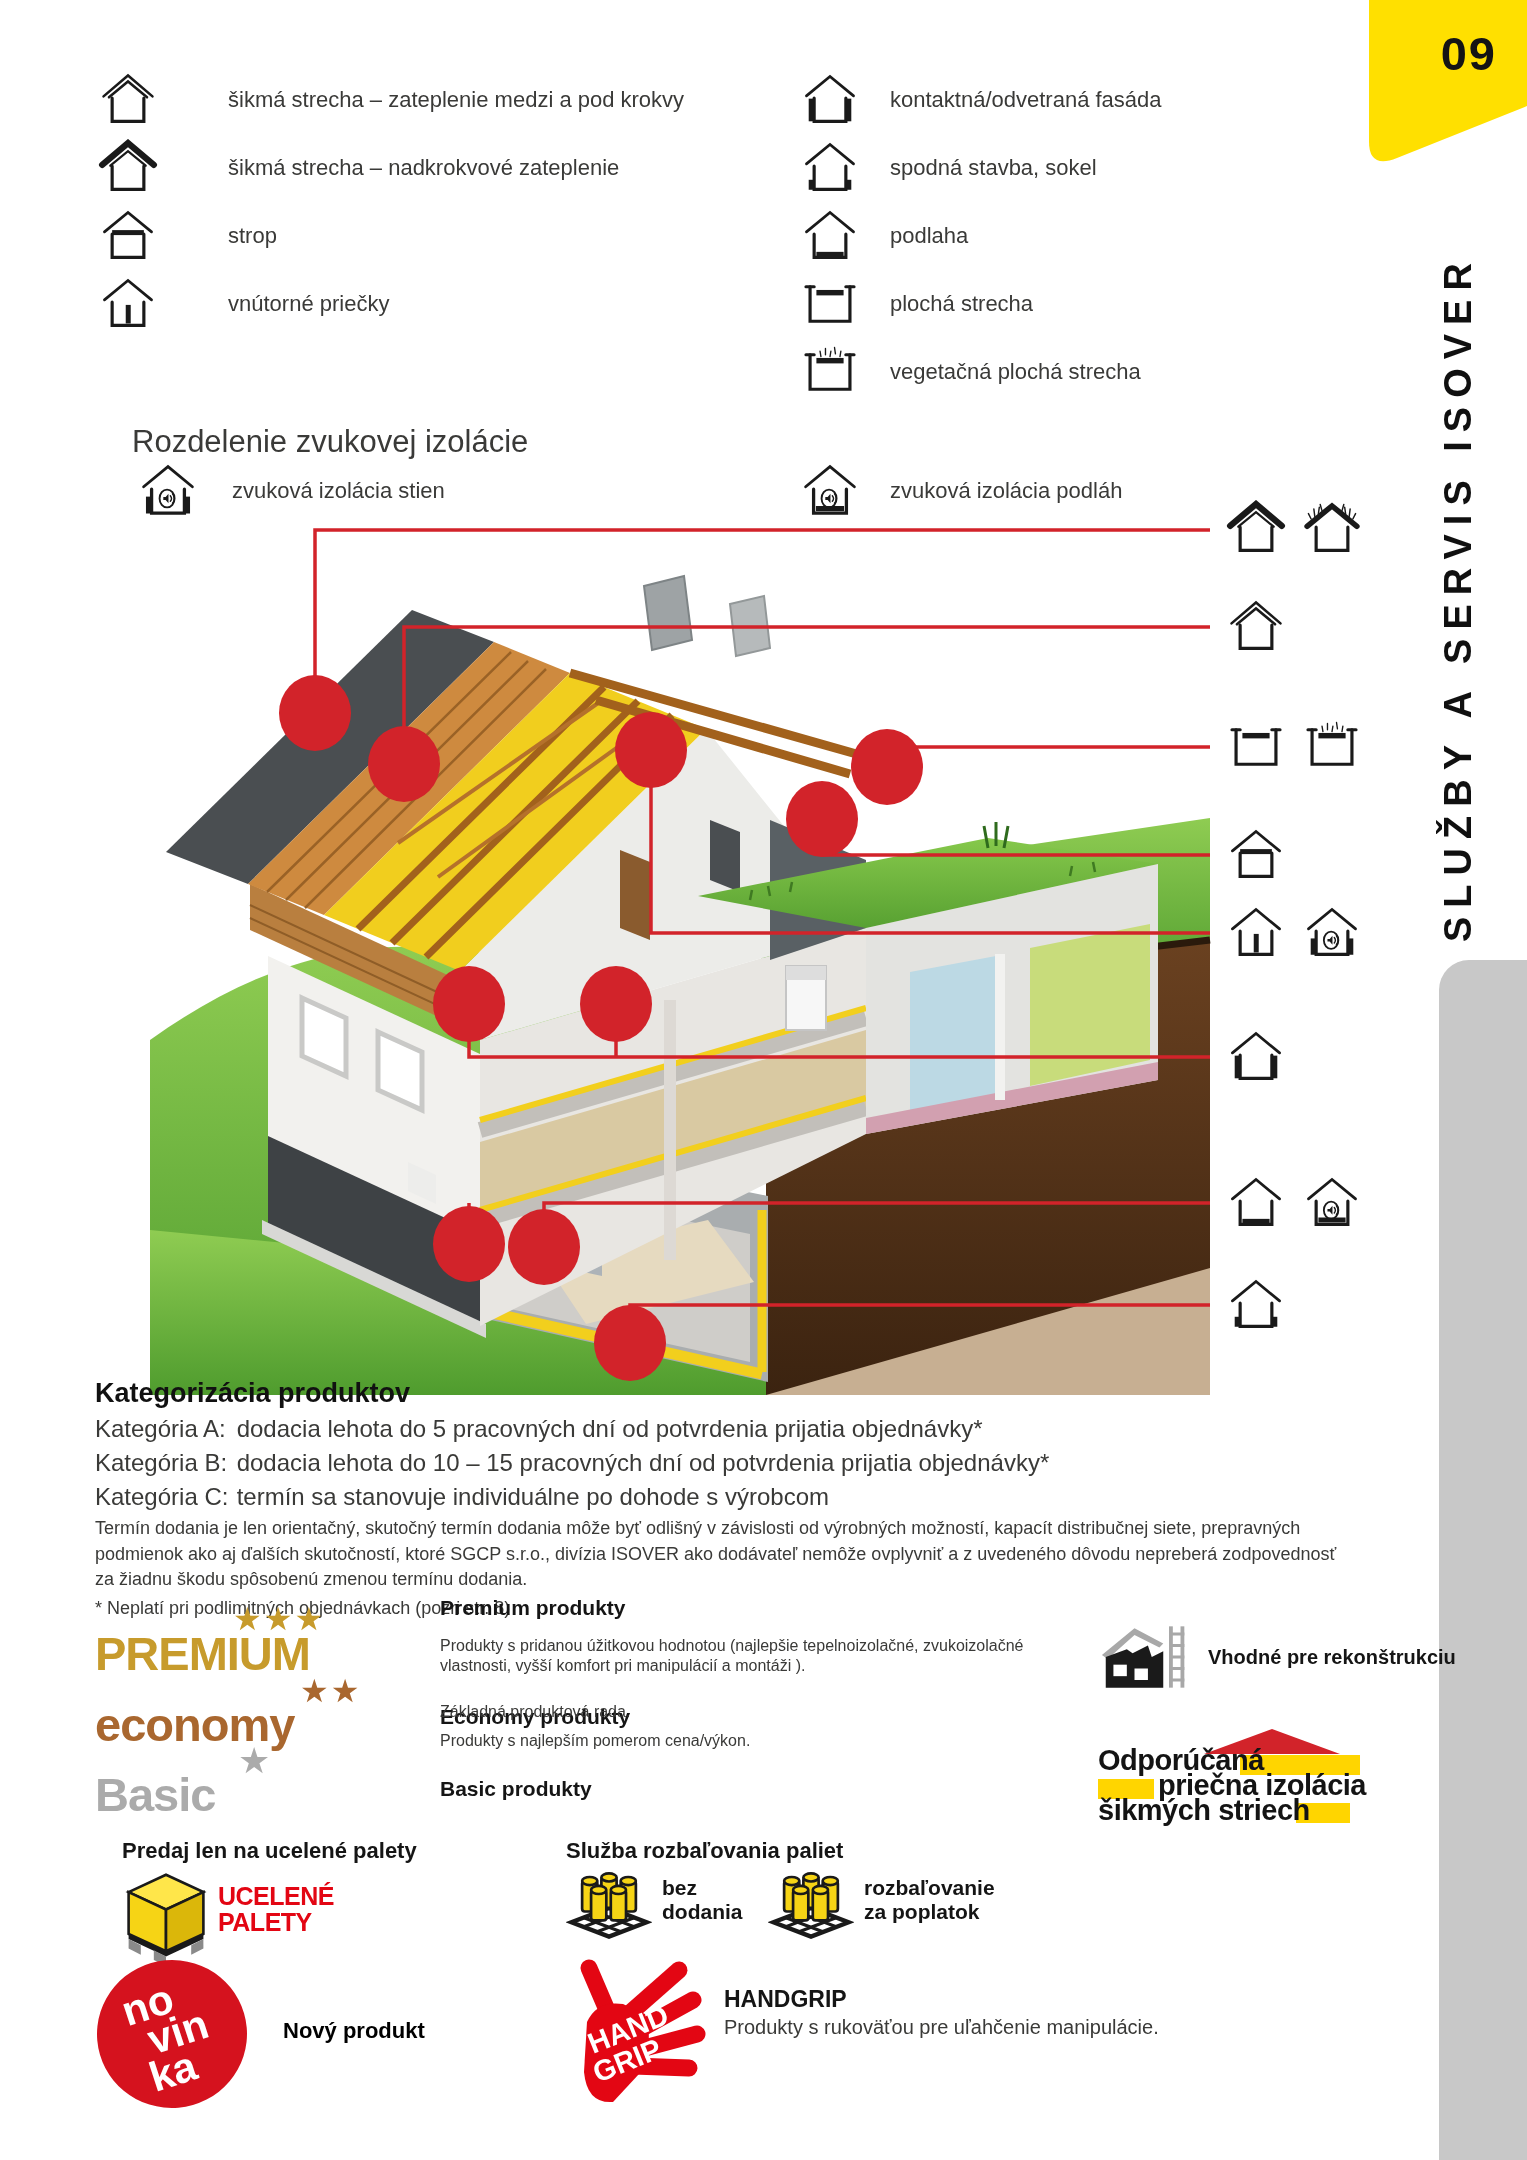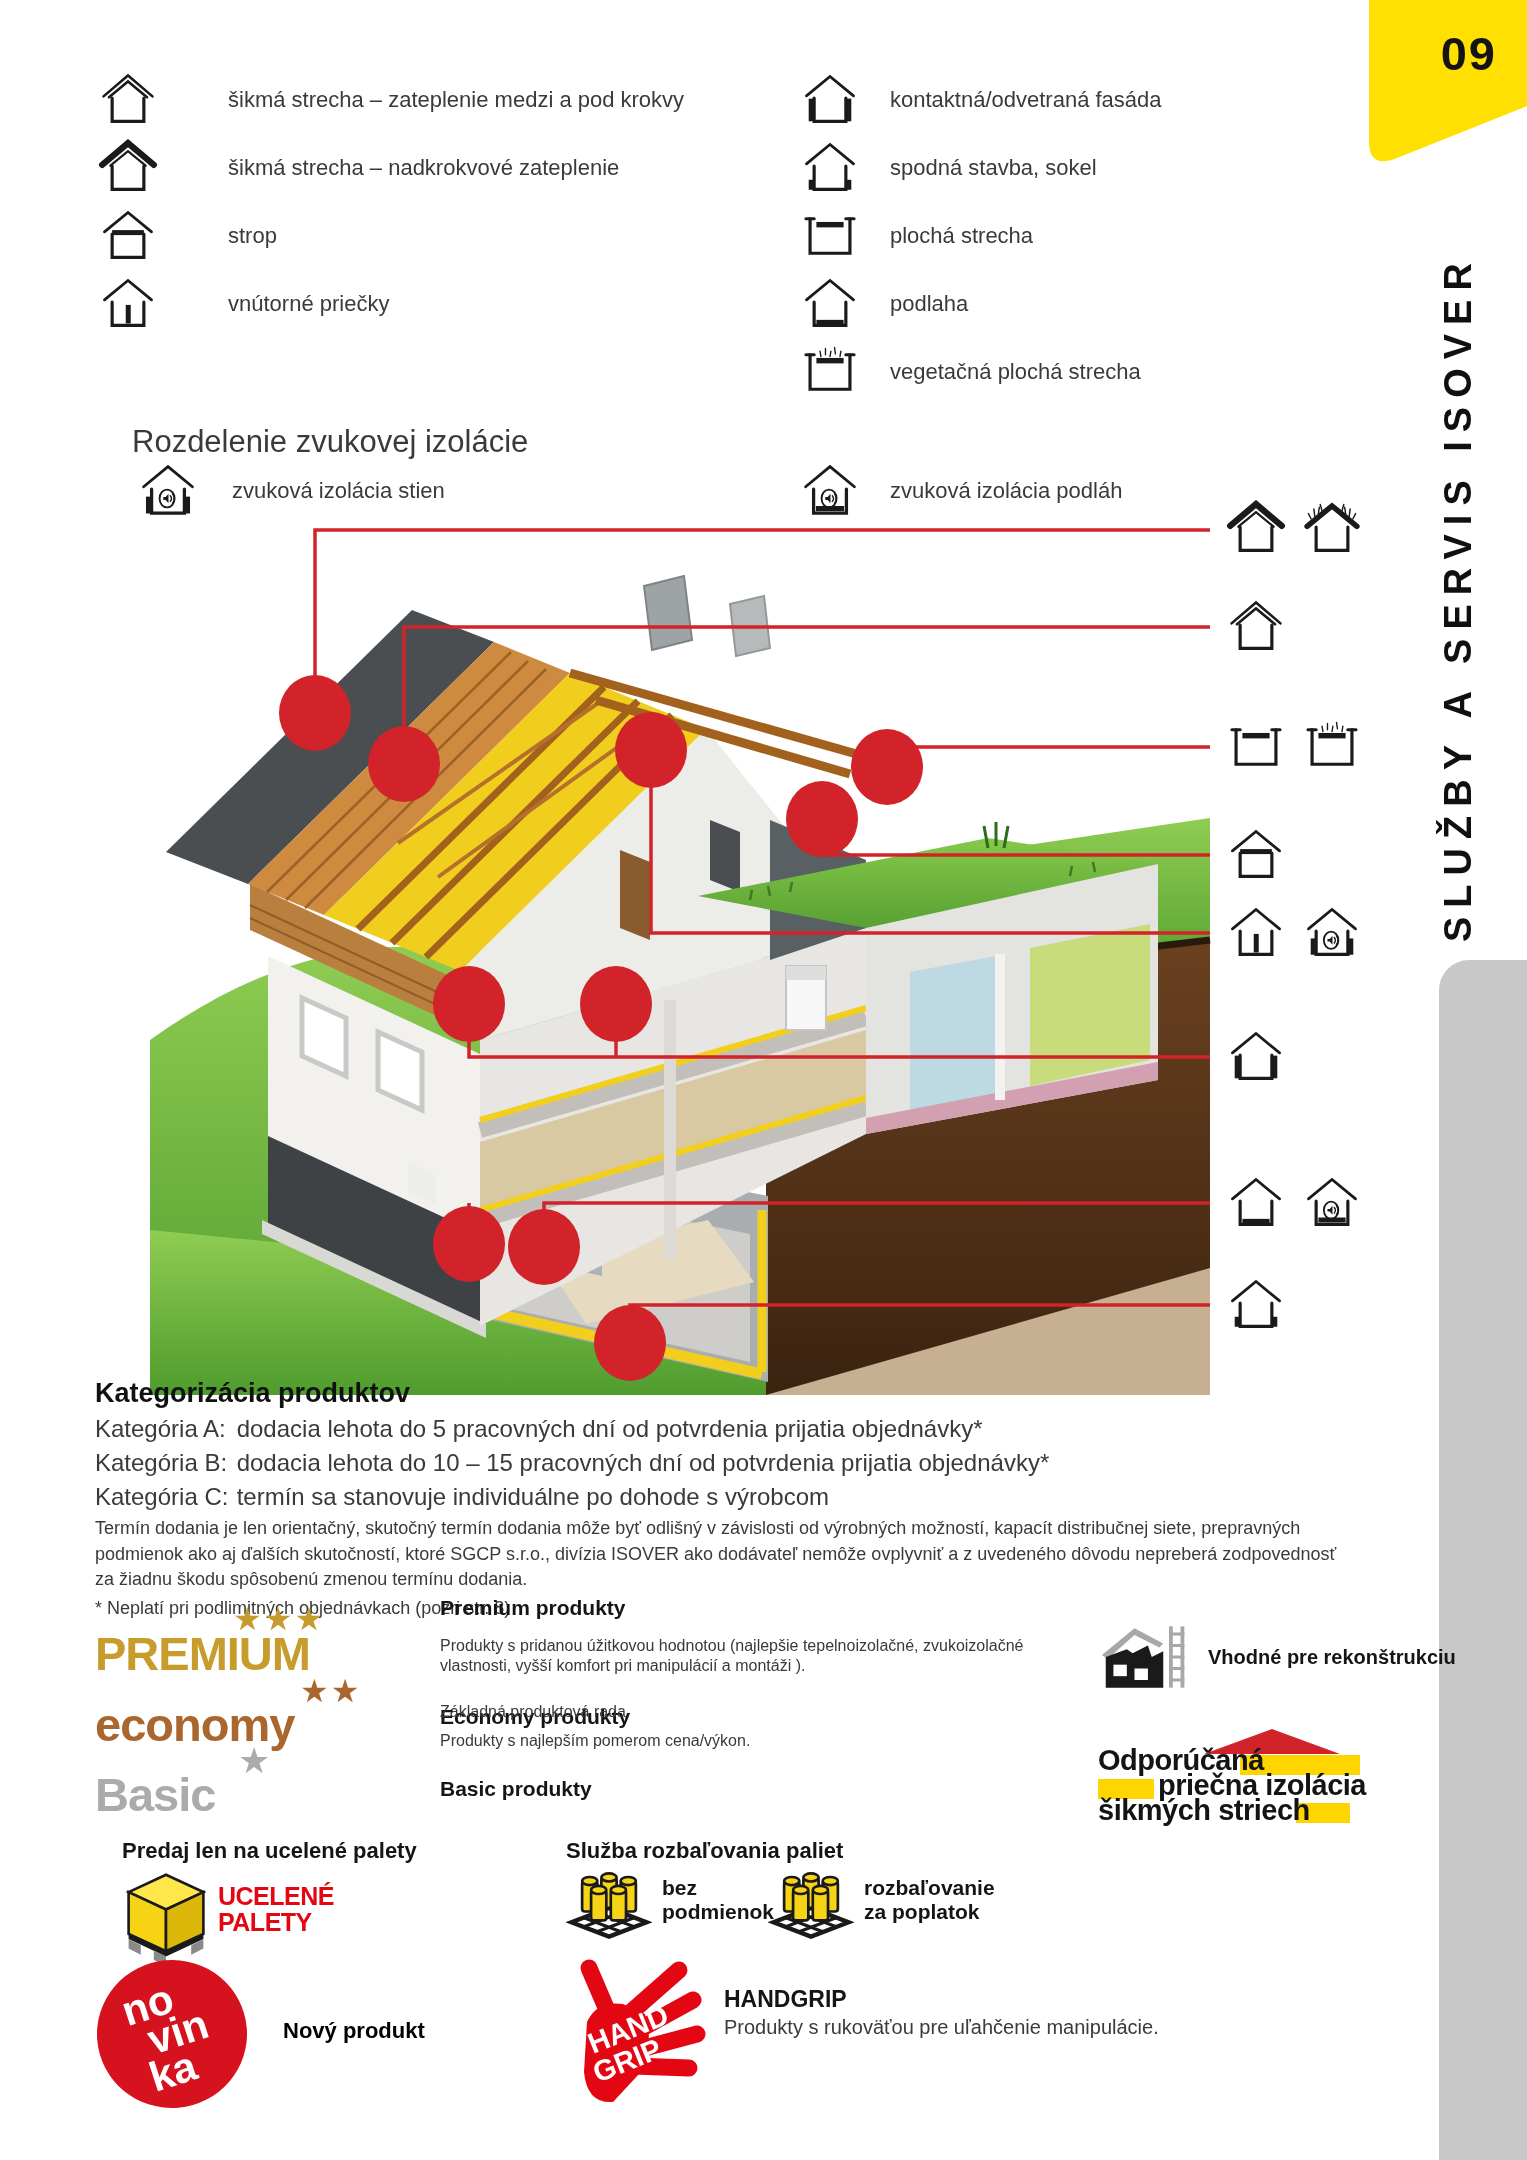--- a/index.html
+++ b/index.html
@@ -160,36 +160,36 @@
             <path d="M14.5 30 L14.5 55.5 L49.5 55.5 L49.5 30" stroke="#1a1a1a" stroke-linecap="round" fill="none" stroke-width="3.5"></path>
             <rect x="8.5" y="45" width="5" height="11" fill="#1a1a1a"></rect>
             <rect x="50.5" y="45" width="5" height="11" fill="#1a1a1a"></rect>
           </svg>
         </span>
   <span class="lg-label">spodná stavba, sokel</span>
       </div>
       <div class="lg-row">
   <span class="lg-icon">
           <svg viewBox="0 0 64 64" style="width:100%;height:100%;display:block">
+            <path d="M6 27.5 L32 6 L58 27.5" stroke="#1a1a1a" stroke-linecap="round" fill="none" stroke-width="3"></path>
+            <path d="M14.5 30 L14.5 55.5 L49.5 55.5 L49.5 30" stroke="#1a1a1a" stroke-linecap="round" fill="none" stroke-width="3.5"></path>
+            <rect x="17" y="49.5" width="30" height="5.5" fill="#1a1a1a"></rect>
+          </svg>
+        </span>
+  <span class="lg-label">podlaha</span>
+      </div>
+      <div class="lg-row">
+  <span class="lg-icon">
+          <svg viewBox="0 0 64 64" style="width:100%;height:100%;display:block">
             <path d="M10 13 L10 51 L54 51 L54 13" stroke="#1a1a1a" stroke-linecap="round" fill="none" stroke-width="3.5"></path>
 <path d="M5.5 13 H14.5 M49.5 13 H58.5" stroke="#1a1a1a" stroke-linecap="round" fill="none" stroke-width="3.5"></path>
 <rect x="17" y="16.5" width="30" height="6" fill="#1a1a1a"></rect>
           </svg>
         </span>
   <span class="lg-label">plochá strecha</span>
-      </div>
-      <div class="lg-row">
-  <span class="lg-icon">
-          <svg viewBox="0 0 64 64" style="width:100%;height:100%;display:block">
-            <path d="M6 27.5 L32 6 L58 27.5" stroke="#1a1a1a" stroke-linecap="round" fill="none" stroke-width="3"></path>
-            <path d="M14.5 30 L14.5 55.5 L49.5 55.5 L49.5 30" stroke="#1a1a1a" stroke-linecap="round" fill="none" stroke-width="3.5"></path>
-            <rect x="17" y="49.5" width="30" height="5.5" fill="#1a1a1a"></rect>
-          </svg>
-        </span>
-  <span class="lg-label">podlaha</span>
       </div>
       <div class="lg-row">
   <span class="lg-icon">
           <svg viewBox="0 0 64 64" style="width:100%;height:100%;display:block">
             <path d="M10 13 L10 51 L54 51 L54 13" stroke="#1a1a1a" stroke-linecap="round" fill="none" stroke-width="3.5"></path>
 <path d="M5.5 13 H14.5 M49.5 13 H58.5" stroke="#1a1a1a" stroke-linecap="round" fill="none" stroke-width="3.5"></path>
 <rect x="17" y="16.5" width="30" height="6" fill="#1a1a1a"></rect>
             <path d="M22 15 l-1 -6 M27 13 l0 -7 M32 15 l1 -6 M38 12 l-1 -7 M43 15 l1 -6" stroke="#1a1a1a" stroke-linecap="round" fill="none" stroke-width="1.5"></path>
           </svg>
         </span>
@@ -530,21 +530,21 @@
           <rect x="39.5" y="10" width="17" height="34" rx="3" fill="#f6d415" stroke="#1a1a1a" stroke-width="3"></rect>
       <ellipse cx="48" cy="10" rx="8.5" ry="4.5" fill="#f6d415" stroke="#1a1a1a" stroke-width="3"></ellipse>
           <rect x="28" y="24" width="17" height="34" rx="3" fill="#f6d415" stroke="#1a1a1a" stroke-width="3"></rect>
       <ellipse cx="36.5" cy="24" rx="8.5" ry="4.5" fill="#f6d415" stroke="#1a1a1a" stroke-width="3"></ellipse>
           <rect x="50" y="24" width="17" height="34" rx="3" fill="#f6d415" stroke="#1a1a1a" stroke-width="3"></rect>
       <ellipse cx="58.5" cy="24" rx="8.5" ry="4.5" fill="#f6d415" stroke="#1a1a1a" stroke-width="3"></ellipse>
         </svg>
       </span>
     <span class="unpack-label">
       <span>bez</span><br>
-      <span>podmienok</span>
+      <span>dodania</span>
     </span>
   </div>
   <div class="unpack-item u1">
     <span class="rolls-icon">
         <svg viewBox="0 0 96 86" style="width:100%;height:100%;display:block">
       <polygon points="6,60 48,44 90,60 48,76" fill="none" stroke="#1a1a1a" stroke-width="5"></polygon>
       <path d="M20 55 L62 71 M34 49 L76 65 M76 55 L34 71 M62 49 L20 65" stroke="#1a1a1a" stroke-width="3.5"></path>
       <rect x="18" y="14" width="17" height="34" rx="3" fill="#f6d415" stroke="#1a1a1a" stroke-width="3"></rect>
       <ellipse cx="26.5" cy="14" rx="8.5" ry="4.5" fill="#f6d415" stroke="#1a1a1a" stroke-width="3"></ellipse>
           <rect x="61" y="14" width="17" height="34" rx="3" fill="#f6d415" stroke="#1a1a1a" stroke-width="3"></rect>

